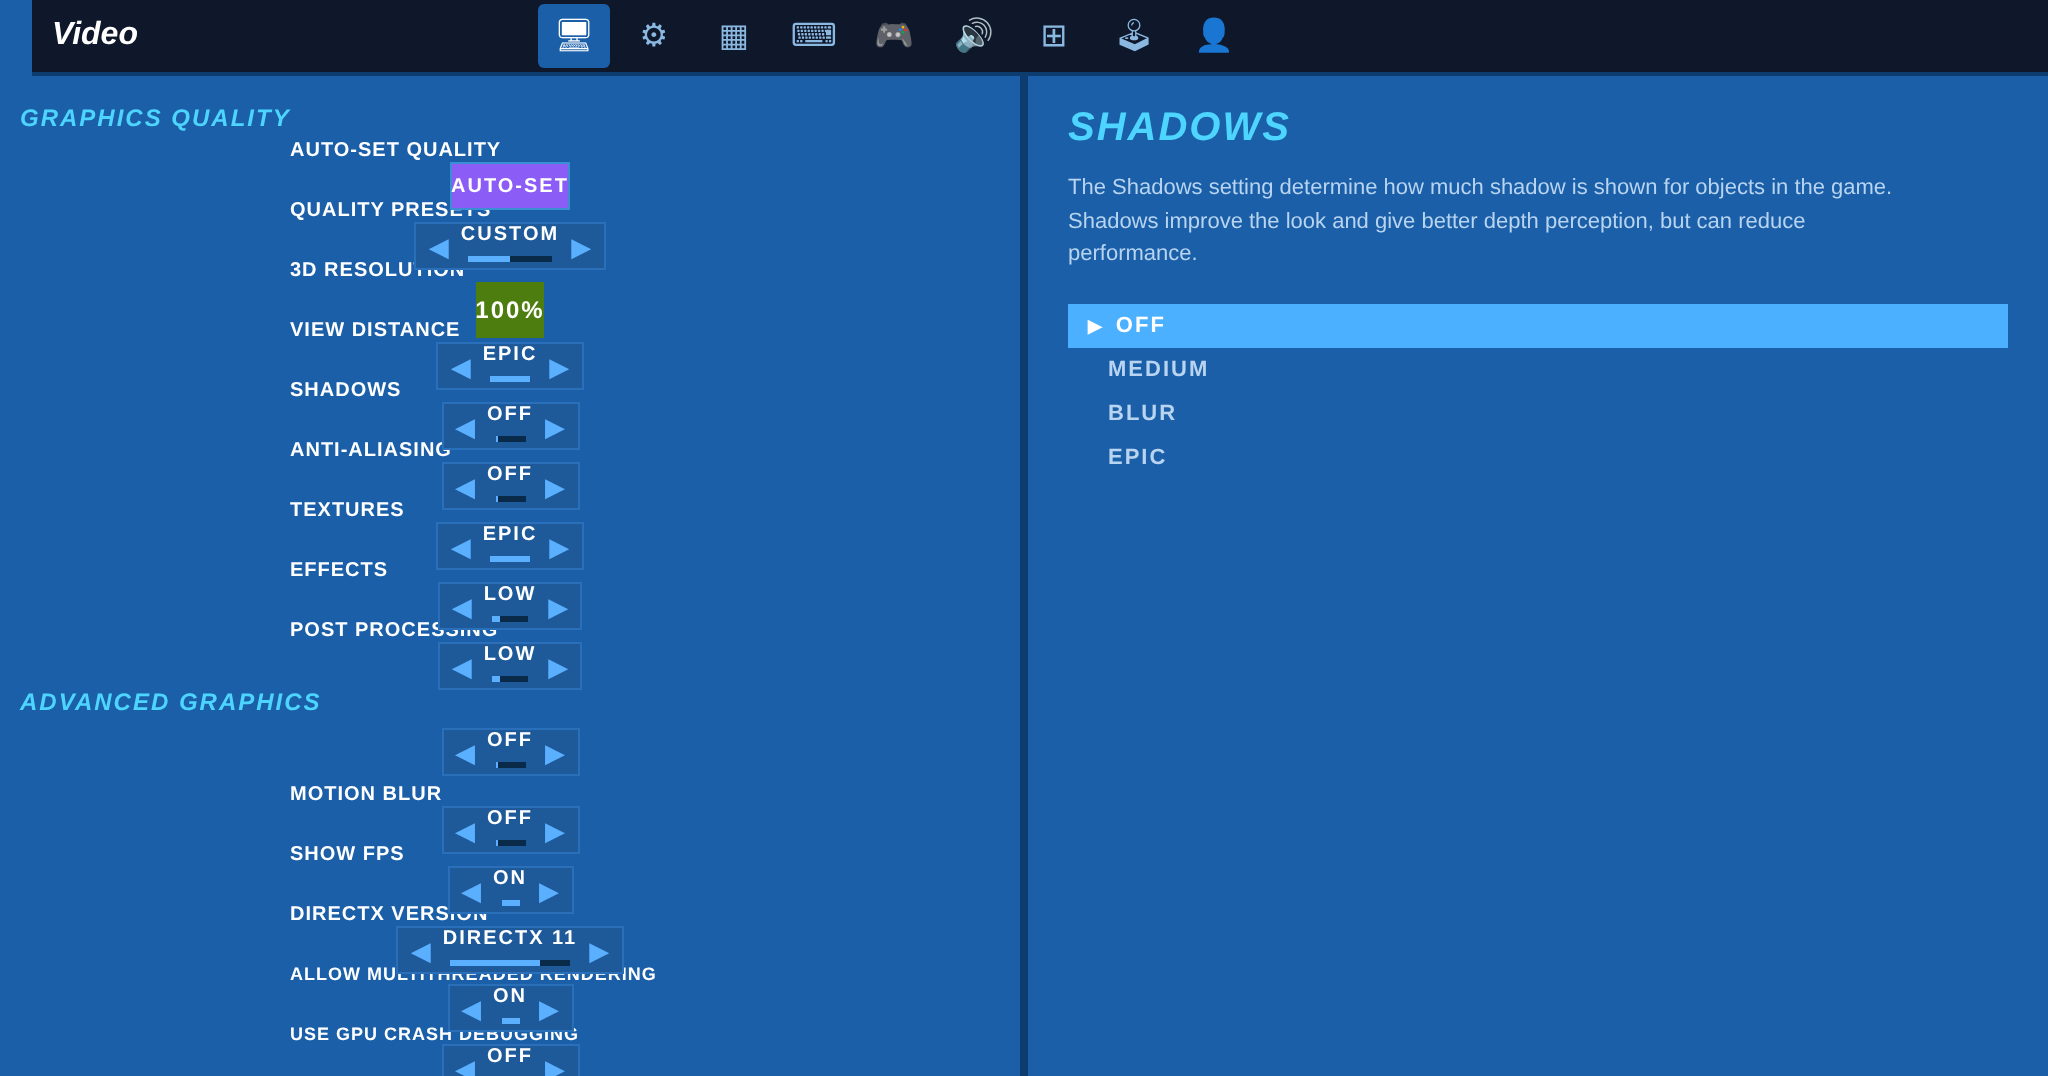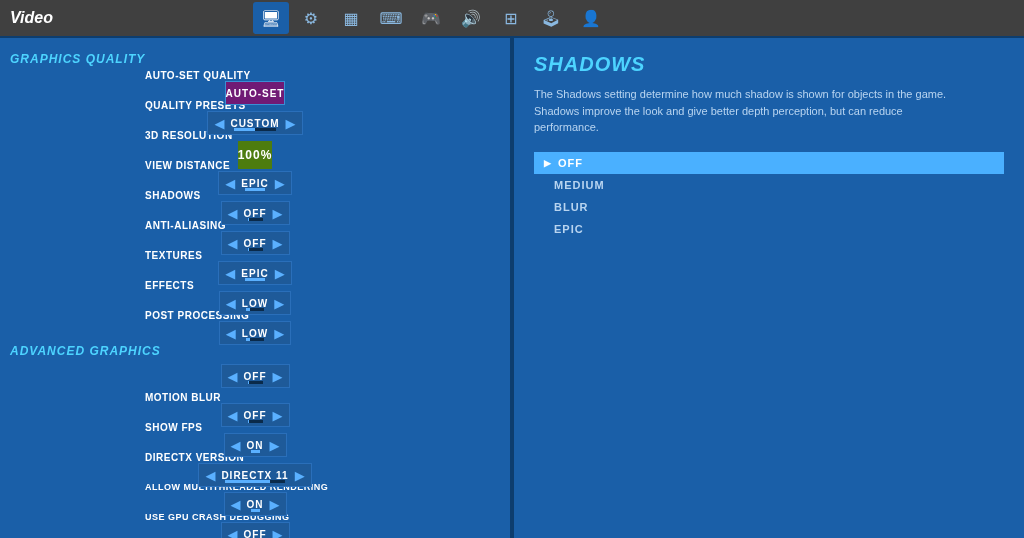--- a/index.html
+++ b/index.html
@@ -7,26 +7,27 @@
       width: 1024px;
       height: 538px;
       background: #1a5fa8;
       font-family: 'Arial Black', 'Arial Bold', Arial, sans-serif;
       overflow: hidden;
       color: white;
     }
 
     
     .top-bar {
-      background: #404040;
+      background: #0f172a;
       height: 38px;
       display: flex;
       align-items: center;
       padding: 0 10px;
       border-bottom: 2px solid #0d3d6e;
+      margin-left: 16px;
     }
     .top-bar-title {
       color: white;
       font-size: 16px;
       font-weight: bold;
       margin-right: 20px;
       font-style: italic;
     }
     .nav-icons {
       display: flex;
@@ -99,21 +100,21 @@
       flex: 1;
       display: flex;
       align-items: center;
       position: relative;
     }
 
     
     .auto-set-btn {
       width: 100%;
       height: 24px;
-      background: #701a75;
+      background: #8b5cf6;
       border: 1px solid #3a8fd4;
       color: white;
       font-size: 10px;
       font-weight: 900;
       letter-spacing: 1px;
       text-align: center;
       cursor: pointer;
       display: flex;
       align-items: center;
       justify-content: center;
@@ -143,21 +144,20 @@
       flex-shrink: 0;
       z-index: 1;
     }
     .slider-value-area {
       flex: 1;
       position: relative;
       height: 100%;
       display: flex;
       flex-direction: column;
       align-items: center;
-      justify-content: center;
     }
     .slider-text {
       font-size: 10px;
       font-weight: 900;
       letter-spacing: 1px;
       color: white;
       z-index: 1;
       position: relative;
     }
     .slider-bar-bg {

